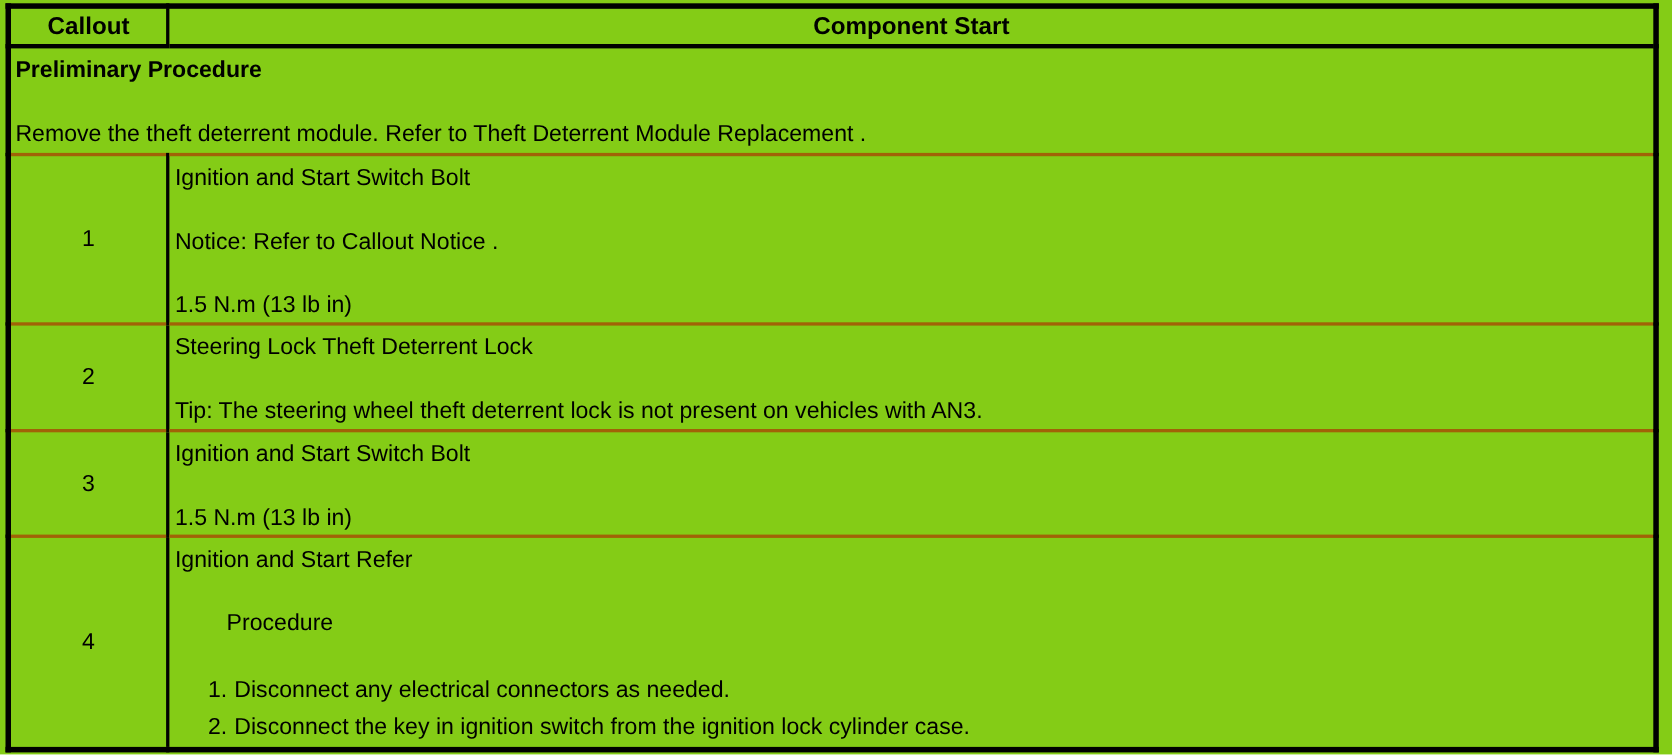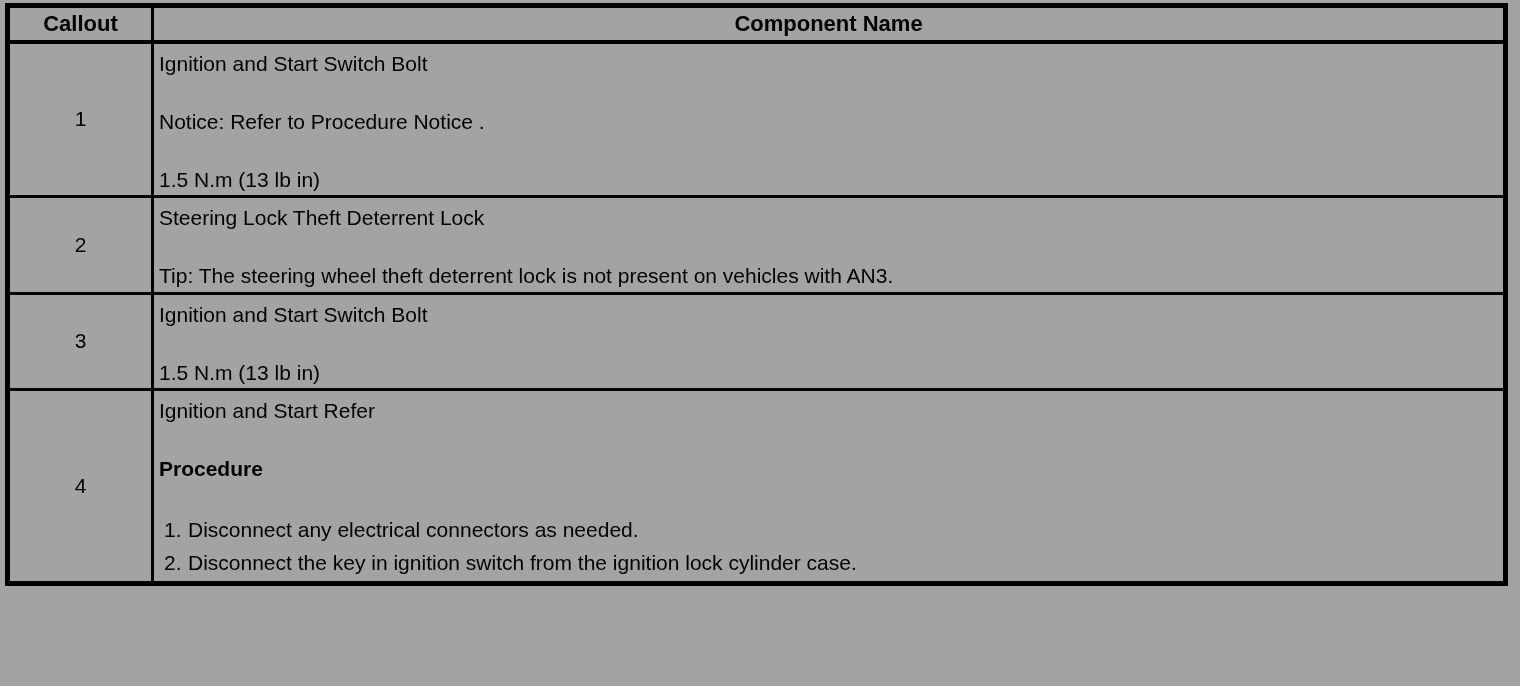--- a/index.html
+++ b/index.html
@@ -1,21 +1,21 @@
 <!DOCTYPE html>
 <html><head>
 <meta charset="utf-8">
 <style>
   * { box-sizing: border-box; }
   html, body { margin: 0; padding: 0; background: #ffffff; }
   .page {
     position: relative;
     width: 1520px;
     height: 686px;
-    background: #a3a3a3;
+    background: #84cc16;
     color: #000000;
     font-family: "Liberation Sans", sans-serif;
   }
   table.callout-table {
     position: absolute;
     left: 5px;
     top: 3px;
     width: 1503px;
     border-collapse: collapse;
     table-layout: fixed;
@@ -27,21 +27,21 @@
     height: 36px;
     font-size: 22px;
     font-weight: bold;
     text-align: center;
     vertical-align: middle;
     padding: 2px;
     border-bottom: 4px solid #000000;
   }
   th.hdr-cell.first { border-right: 3px solid #000000; }
 
-  tr.data-row > td { border-top: 3px solid #000000; }
+  tr.data-row > td { border-top: 3px solid #a16207; }
 
   td.prelim-cell {
     vertical-align: top;
     padding: 6px 10px 2px 4px;
     font-size: 21px;
     line-height: 27px;
   }
   tr.prelim-row { height: 99px; }
   tr.row-1 { height: 146px; }
   tr.row-2 { height: 97px; }
@@ -59,48 +59,55 @@
     padding: 6px 10px 2px 5px;
     font-size: 21px;
     line-height: 27px;
   }
   .para { margin: 0 0 31px 0; }
   .para:last-child { margin-bottom: 0; }
   .b { font-weight: normal; }
   .prelim-title { font-weight: bold; }
 
   .procedure-heading {
-    font-weight: bold;
+    font-weight: normal;
+    margin-left: 47px;
   }
-  .steps { margin-left: 5px; }
+  .steps { margin-left: 30px; }
   .step { line-height: 33px; }
   .step-num { display: inline-block; width: 24px; }
 </style>
 </head>
 <body>
 
 <div class="page">
   <table class="callout-table">
     <colgroup>
       <col class="col-callout">
       <col class="col-component">
     </colgroup>
     <thead>
       <tr>
         <th class="hdr-cell first">Callout</th>
-        <th class="hdr-cell">Component Name</th>
+        <th class="hdr-cell">Component Start</th>
       </tr>
     </thead>
     <tbody>
+      <tr class="prelim-row">
+        <td class="prelim-cell" colspan="2">
+          <p class="para prelim-title">Preliminary Procedure</p>
+          <p class="para">Remove the theft deterrent module. Refer to Theft Deterrent Module Replacement .</p>
+        </td>
+      </tr>
 
       <tr class="data-row row-1">
         <td class="callout-cell">1</td>
         <td class="component-cell">
           <p class="para">Ignition and Start Switch Bolt</p>
-          <p class="para"><span class="b">Notice:</span><span> Refer to Procedure Notice .</span></p>
+          <p class="para"><span class="b">Notice:</span><span> Refer to Callout Notice .</span></p>
           <p class="para b">1.5 N.m (13 lb in)</p>
         </td>
       </tr>
 
       <tr class="data-row row-2">
         <td class="callout-cell">2</td>
         <td class="component-cell">
           <p class="para">Steering Lock Theft Deterrent Lock</p>
           <p class="para"><span class="b">Tip:</span><span> The steering wheel theft deterrent lock is not present on vehicles with AN3.</span></p>
         </td>

